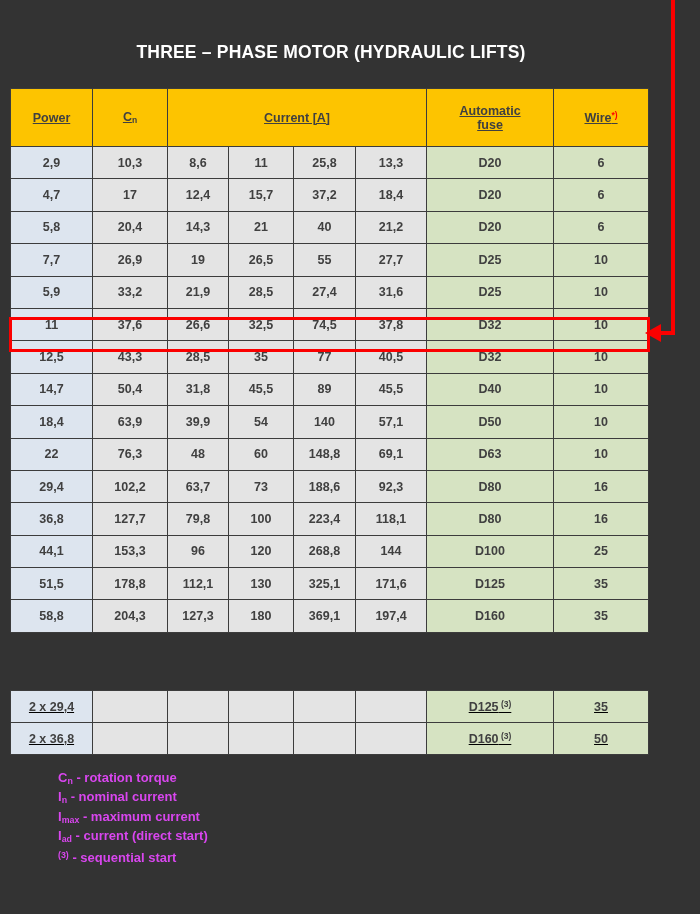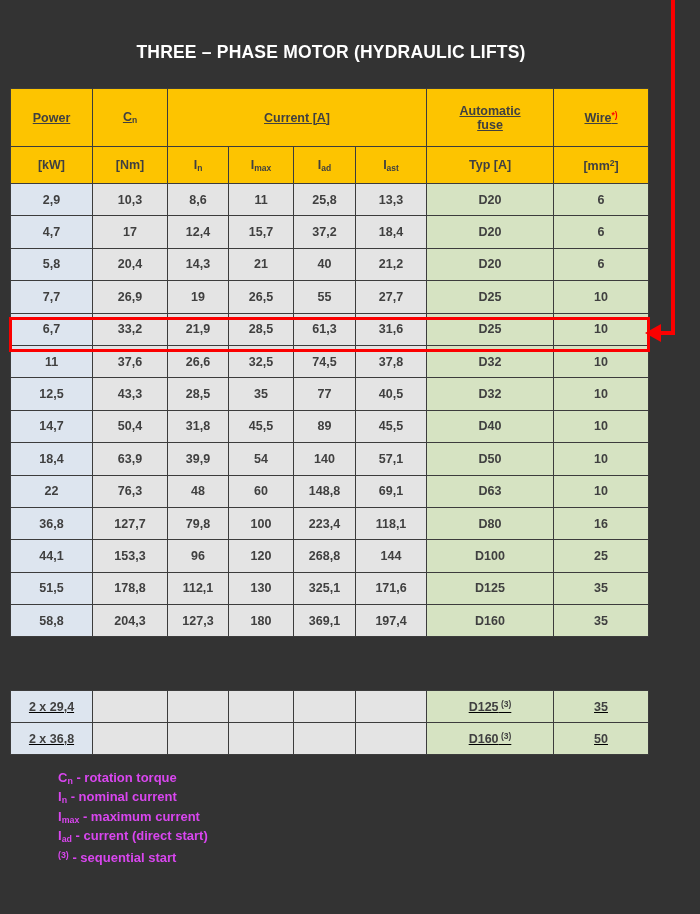--- a/index.html
+++ b/index.html
@@ -116,30 +116,20 @@
         <col style="width:95px">
     </colgroup>
     <thead>
       <tr class="hdr hdr1">
         <th>Power</th>
         <th>C<sub>n</sub></th>
         <th colspan="4">Current [A]</th>
         <th>Automatic<br>fuse</th>
         <th>Wire<sup class="star">*)</sup></th>
       </tr>
-      <tr class="hdr hdr2">
-        <th>[kW]</th>
-        <th>[Nm]</th>
-        <th>I<sub>n</sub></th>
-        <th>I<sub>max</sub></th>
-        <th>I<sub>ad</sub></th>
-        <th>I<sub>ast</sub></th>
-        <th>Typ [A]</th>
-        <th>[mm<sup>2</sup>]</th>
-      </tr>
     </thead>
     <tbody id="main-body">
         <tr>
           <td class="c-pow">2,9</td>
           <td class="c-mid">10,3</td>
           <td class="c-mid">8,6</td>
           <td class="c-mid">11</td>
           <td class="c-mid">25,8</td>
           <td class="c-mid">13,3</td>
           <td class="c-grn">D20</td>
@@ -169,25 +159,25 @@
           <td class="c-pow">7,7</td>
           <td class="c-mid">26,9</td>
           <td class="c-mid">19</td>
           <td class="c-mid">26,5</td>
           <td class="c-mid">55</td>
           <td class="c-mid">27,7</td>
           <td class="c-grn">D25</td>
           <td class="c-grn">10</td>
         </tr>
         <tr>
-          <td class="c-pow">6,7</td>
+          <td class="c-pow">5,9</td>
           <td class="c-mid">33,2</td>
           <td class="c-mid">21,9</td>
           <td class="c-mid">28,5</td>
-          <td class="c-mid">61,3</td>
+          <td class="c-mid">27,4</td>
           <td class="c-mid">31,6</td>
           <td class="c-grn">D25</td>
           <td class="c-grn">10</td>
         </tr>
         <tr>
           <td class="c-pow">11</td>
           <td class="c-mid">37,6</td>
           <td class="c-mid">26,6</td>
           <td class="c-mid">32,5</td>
           <td class="c-mid">74,5</td>
@@ -227,20 +217,30 @@
         </tr>
         <tr>
           <td class="c-pow">22</td>
           <td class="c-mid">76,3</td>
           <td class="c-mid">48</td>
           <td class="c-mid">60</td>
           <td class="c-mid">148,8</td>
           <td class="c-mid">69,1</td>
           <td class="c-grn">D63</td>
           <td class="c-grn">10</td>
+        </tr>
+        <tr>
+          <td class="c-pow">29,4</td>
+          <td class="c-mid">102,2</td>
+          <td class="c-mid">63,7</td>
+          <td class="c-mid">73</td>
+          <td class="c-mid">188,6</td>
+          <td class="c-mid">92,3</td>
+          <td class="c-grn">D80</td>
+          <td class="c-grn">16</td>
         </tr>
         <tr>
           <td class="c-pow">36,8</td>
           <td class="c-mid">127,7</td>
           <td class="c-mid">79,8</td>
           <td class="c-mid">100</td>
           <td class="c-mid">223,4</td>
           <td class="c-mid">118,1</td>
           <td class="c-grn">D80</td>
           <td class="c-grn">16</td>

